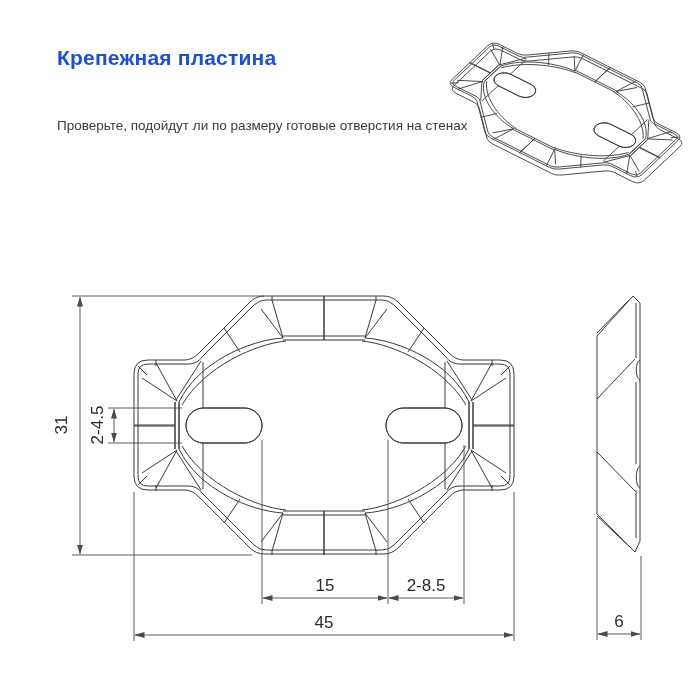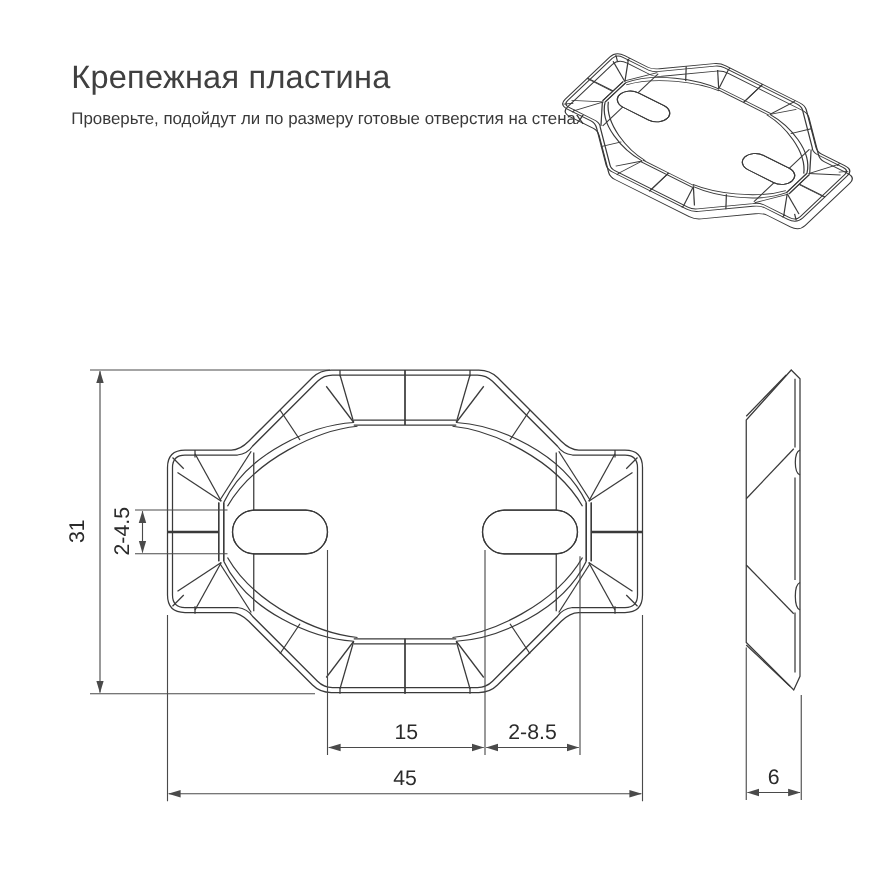--- a/index.html
+++ b/index.html
@@ -1,21 +1,21 @@
 <!DOCTYPE html>
 <html><head>
 <meta charset="utf-8">
 <style>
   html,body{margin:0;padding:0;background:#ffffff;}
   .page{position:relative;width:700px;height:700px;background:#ffffff;overflow:hidden;
         font-family:"Liberation Sans", sans-serif;}
-  .title{position:absolute;left:57px;top:46px;font-size:26px;font-weight:normal;color:#404040;
+  .title{position:absolute;left:57px;top:46px;font-size:21px;font-weight:bold;color:#1d4ed8;
          letter-spacing:0.2px;white-space:nowrap;}
   .desc{position:absolute;left:57px;top:86px;font-size:13.5px;color:#3a3a3a;line-height:18.5px;}
-  .desc div{white-space:nowrap;}
+  .desc div{white-space:nowrap;margin-top:31px;}
   svg{position:absolute;left:0;top:0;}
   .dim-label{font-family:"Liberation Sans", sans-serif;font-size:17px;fill:#2b2b2b;}
 </style>
 </head>
 <body>
 
 <div class="page">
 
   <div class="title">Крепежная пластина</div>
   <div class="desc">

